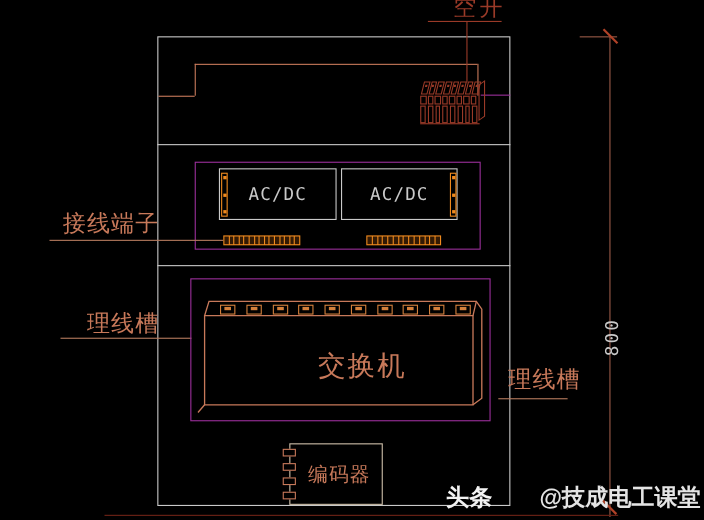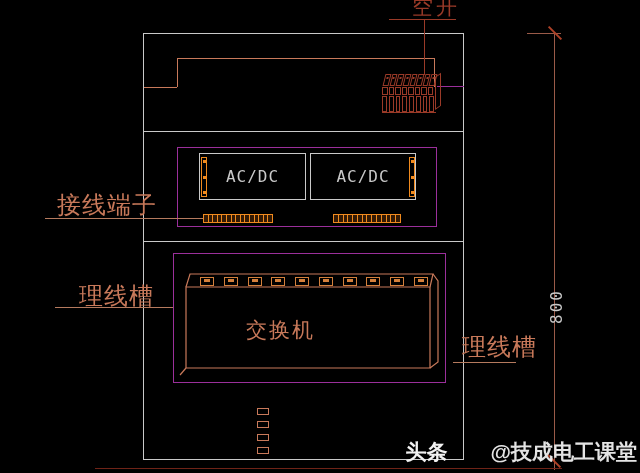--- a/index.html
+++ b/index.html
@@ -48,35 +48,35 @@
               justify-content:space-between;padding:2px 0;}
   .strip1{left:201px;top:157px;height:40px;}
   .strip2{left:409px;top:157px;height:40px;}
   .acdc-strip>div{width:3px;height:3px;background:var(--orange);margin:0 auto;}
   .tstrip{height:9px;background:var(--orange);padding:1px;display:flex;gap:1px;}
   .tstrip>div{flex:1;background:#331a04;}
   .tstrip1{left:203px;top:214px;width:70px;}
   .tstrip2{left:333px;top:214px;width:68px;}
 
   
-  .lbl{font-size:24px;color:var(--salmon);letter-spacing:1px;white-space:nowrap;font-family:Liberation Serif, serif;}
+  .lbl{font-size:21px;color:var(--salmon);letter-spacing:1px;white-space:nowrap;font-family:Liberation Serif, serif;}
   .terminal-label{left:57px;top:189px;}
   .terminal-leader{left:45px;top:218px;width:158px;height:0;border-top:1px solid var(--leader);}
   .ductl-label{left:79px;top:280px;}
   .ductl-leader{left:55px;top:307px;width:119px;height:0;border-top:1px solid var(--leader);}
   .ductr-label{left:462px;top:331px;}
   .ductr-leader{left:453px;top:362px;width:63px;height:0;border-top:1px solid var(--leader);}
 
   
   .switch-panel{left:173px;top:253px;width:273px;height:130px;border:1px solid var(--magenta);}
   .switch-svg{left:173px;top:253px;width:274px;height:131px;}
   .switch-ports{left:200px;top:277px;width:228px;height:9px;display:flex;justify-content:space-between;}
   .switch-ports>div{width:14px;border:1px solid var(--port);}
   .switch-ports>div::after{content:"";display:block;width:6px;height:3px;background:var(--port);margin:1px auto;}
-  .switch-label{left:246px;top:316px;width:124px;text-align:left;font-size:21px;color:var(--salmon);letter-spacing:2px;}
+  .switch-label{left:246px;top:316px;width:124px;text-align:right;font-size:25px;color:var(--salmon);letter-spacing:2px;}
 
   
   .encoder-box{left:263px;top:403px;width:85px;height:56px;border:1px solid var(--light_tan);
                display:flex;align-items:center;justify-content:center;font-size:18px;color:var(--salmon);letter-spacing:1px;padding-left:6px;}
   .encoder-conn{left:257px;top:408px;width:12px;height:46px;display:flex;flex-direction:column;justify-content:space-between;}
   .encoder-conn>div{height:7px;border:1px solid var(--salmon);background:#000;}
 
   
   .dim-ext-top{left:527px;top:33px;width:34px;height:0;border-top:1px solid var(--dim_line);}
   .dim-line{left:554px;top:33px;width:0;height:437px;border-left:1px solid var(--dim_line);}
@@ -215,20 +215,21 @@
       <div></div>
       <div></div>
       <div></div>
       <div></div>
     </div>
   <div class="abs switch-label">交换机</div>
 
   <div class="abs lbl ductr-label">理线槽</div>
   <div class="abs ductr-leader"></div>
 
+  <div class="abs encoder-box">编码器</div>
   <div class="abs encoder-conn">
       <div></div>
       <div></div>
       <div></div>
       <div></div>
     </div>
 
   <div class="abs dim-ext-top"></div>
   <div class="abs dim-line"></div>
   <div class="abs dim-tick tick-top"></div>

